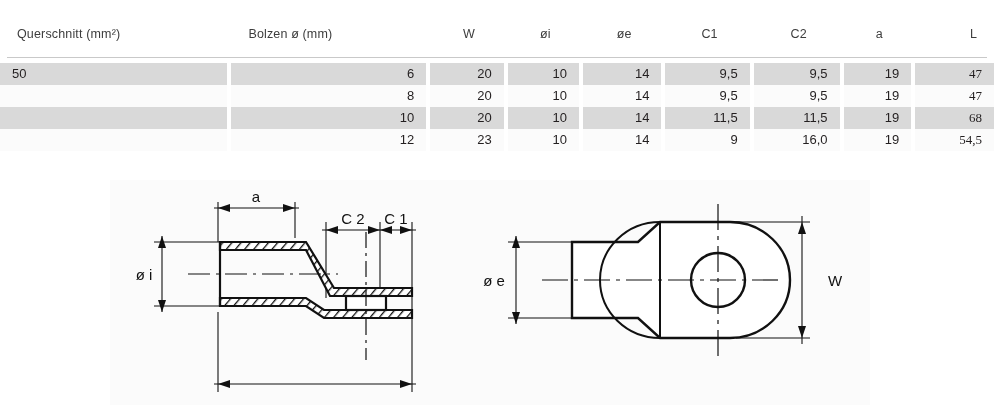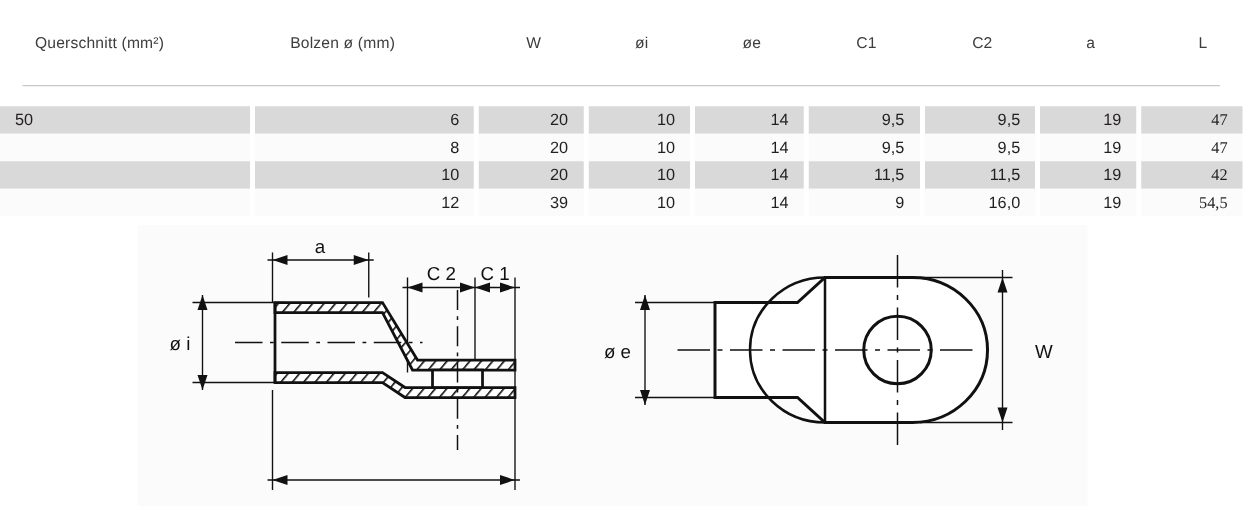--- a/index.html
+++ b/index.html
@@ -17,21 +17,21 @@
 
   
   #spec-table {
     position: absolute;
     left: 0; top: 0;
     width: 994px;
     border-collapse: separate;
     border-spacing: 0;
   }
   #spec-table th, #spec-table td {
-    padding: 16px;
+    padding: 5px;
     font-weight: normal;
     white-space: nowrap;
   }
 
   .hdr-row { height: 52px; }
   .hdr-cell {
     background: #ffffff;
     font-size: 12.5px;
     color: #3d3d3d;
     vertical-align: bottom;
@@ -214,32 +214,32 @@
         <td class="data-cell right">
           <div class="cellbox">11,5</div>
         </td>
         <td class="data-cell right">
           <div class="cellbox">11,5</div>
         </td>
         <td class="data-cell right">
           <div class="cellbox">19</div>
         </td>
         <td class="data-cell right">
-          <div class="cellbox">42</div>
+          <div class="cellbox">68</div>
         </td>
       </tr>
       <tr class="data-row plain">
         <td class="data-cell left">
           <div class="cellbox"></div>
         </td>
         <td class="data-cell right">
           <div class="cellbox">12</div>
         </td>
         <td class="data-cell right">
-          <div class="cellbox">39</div>
+          <div class="cellbox">23</div>
         </td>
         <td class="data-cell right">
           <div class="cellbox">10</div>
         </td>
         <td class="data-cell right">
           <div class="cellbox">14</div>
         </td>
         <td class="data-cell right">
           <div class="cellbox">9</div>
         </td>

